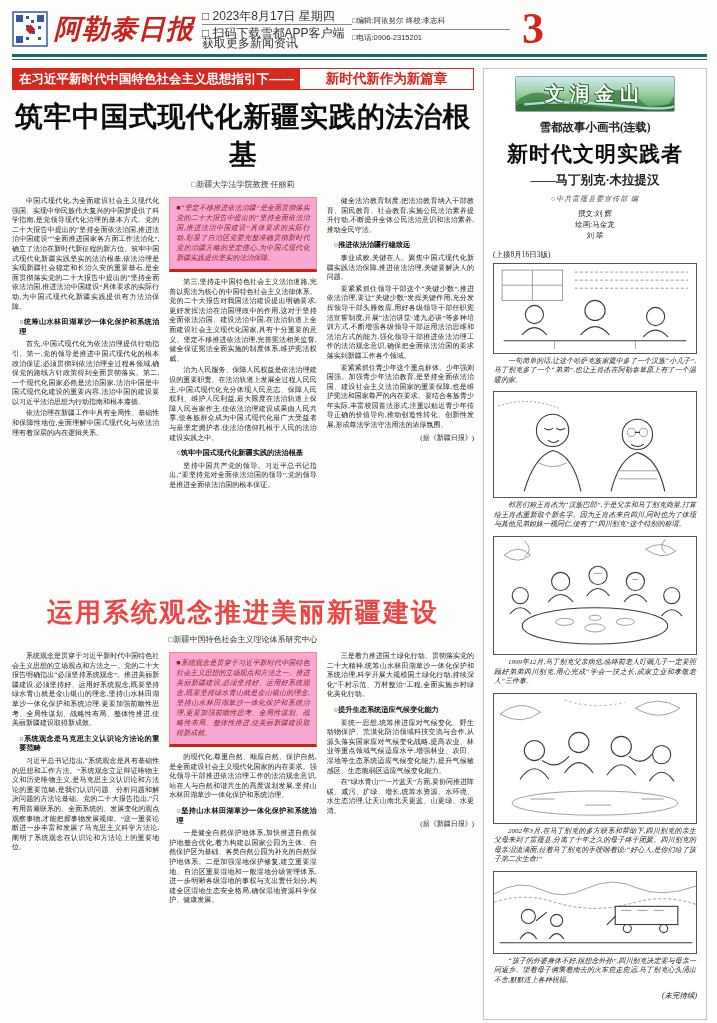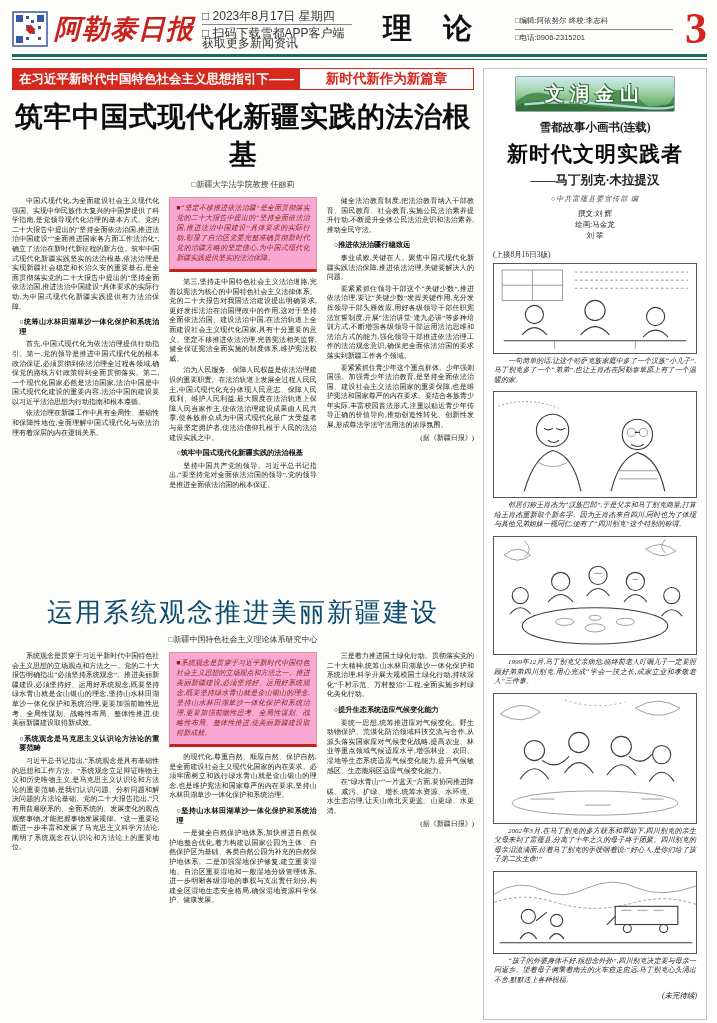--- a/index.html
+++ b/index.html
@@ -33,21 +33,21 @@
   .banner { display:flex; border:1px solid #d5281e; height:22px; margin-bottom:8px;
     font-family:"Liberation Sans","DejaVu Sans",sans-serif; }
   .banner-left { background:#d5281e; color:#fff; font-weight:bold; font-size:12.5px;
     display:flex; align-items:center; padding:0 6px; white-space:nowrap; }
   .banner-right { background:#fff; color:#d5281e; font-weight:bold; font-size:13.5px;
     display:flex; align-items:center; padding:0 8px; flex:1; justify-content:center; white-space:nowrap; }
 
   .h1 { text-align:center; font-family:"Liberation Sans","DejaVu Sans",sans-serif;
     font-weight:900; font-size:28px; letter-spacing:0.5px; color:#0d0d0d; margin:4px 0 5px; }
   .byline { text-align:center; font-size:8px; color:#333; margin-bottom:7px; }
-  .h2 { text-align:center; font-weight:400; font-size:26px; letter-spacing:2px; color:#0c4a6e; margin:10px 0 4px; }
+  .h2 { text-align:center; font-weight:700; font-size:26px; letter-spacing:2px; color:#ef4444; margin:10px 0 4px; }
 
   .cols { display:flex; gap:10px; overflow:hidden; }
   .cols-a1 { height:388px; }
   .cols-a2 { height:394px; }
   .col { flex:1; font-size:7px; line-height:9.6px; text-align:justify; overflow:hidden; }
   .col p.p { text-indent:2em; margin-bottom:2px; }
   .col p.subhead { font-weight:bold; font-size:7.2px; margin:5px 0 4px; padding-left:1em;
     font-family:"Liberation Sans","DejaVu Sans",sans-serif; color:#111; }
   .col p.credit { text-align:right; margin-top:3px; }
   .quote-box { border:1px solid #e0928c; border-bottom:3px solid #c42318; background:#f9a8d4;
@@ -97,21 +97,20 @@
             <rect x="26" y="26" width="3" height="3"></rect>
         </g>
         <rect x="15" y="15" width="7" height="7" fill="#c9211c" transform="rotate(45 18.5 18.5)"></rect>
       </svg>
     </div>
     <div class="masthead">阿勒泰日报</div>
     <div class="hdr-info">
       <div class="row1">□ 2023年8月17日 星期四</div>
       <div>□ 扫码下载雪都APP客户端获取更多新闻资讯</div>
     </div>
-    <div class="section-title">理 论</div>
     <div class="hdr-right">
       <div class="row1">□编辑:阿依努尔 终校:李志科</div>
       <div>□电话:0906-2315201</div>
     </div>
     <div class="page-num">3</div>
   </div>
   <div class="hdr-rule"></div>
 
   <div class="main">
 
@@ -151,21 +150,21 @@
       <div class="h2">运用系统观念推进美丽新疆建设</div>
       <div class="byline">□新疆中国特色社会主义理论体系研究中心</div>
       <div class="cols cols-a2">
           <div class="col">
             <p class="p">系统观念是贯穿于习近平新时代中国特色社会主义思想的立场观点和方法之一。党的二十大报告明确指出“必须坚持系统观念”。推进美丽新疆建设,必须坚持好、运用好系统观念,既要坚持绿水青山就是金山银山的理念,坚持山水林田湖草沙一体化保护和系统治理,更要加强前瞻性思考、全局性谋划、战略性布局、整体性推进,使美丽新疆建设取得新成效。</p>
             <p class="subhead">○系统观念是马克思主义认识论方法论的重要范畴</p>
             <p class="p">习近平总书记指出,“系统观念是具有基础性的思想和工作方法。”系统观念立足辩证唯物主义和历史唯物主义,是马克思主义认识论和方法论的重要范畴,是我们认识问题、分析问题和解决问题的方法论基础。党的二十大报告指出,“只有用普遍联系的、全面系统的、发展变化的观点观察事物,才能把握事物发展规律。”这一重要论断进一步丰富和发展了马克思主义科学方法论,阐明了系统观念在认识论和方法论上的重要地位。</p>
           </div>
           <div class="col">
             <div class="quote-box">■系统观念是贯穿于习近平新时代中国特色社会主义思想的立场观点和方法之一。推进美丽新疆建设,必须坚持好、运用好系统观念,既要坚持绿水青山就是金山银山的理念,坚持山水林田湖草沙一体化保护和系统治理,更要加强前瞻性思考、全局性谋划、战略性布局、整体性推进,使美丽新疆建设取得新成就。</div>
-            <p class="p">的现代化,尊重自然、顺应自然、保护自然,是全面建设社会主义现代化国家的内在要求。必须牢固树立和践行绿水青山就是金山银山的理念,也是维护宪法和国家尊严的内在要求,坚持山水林田湖草沙一体化保护和系统治理。</p>
+            <p class="p">的现代化,尊重自然、顺应自然、保护自然,是全面建设社会主义现代化国家的内在要求。强化领导干部推进依法治理工作的法治观念意识,站在人与自然和谐共生的高度谋划发展,坚持山水林田湖草沙一体化保护和系统治理。</p>
             <p class="subhead">○坚持山水林田湖草沙一体化保护和系统治理</p>
             <p class="p">一是健全自然保护地体系,加快推进自然保护地整合优化,着力构建以国家公园为主体、自然保护区为基础、各类自然公园为补充的自然保护地体系。二是加强湿地保护修复,建立重要湿地、自治区重要湿地和一般湿地分级管理体系,进一步明晰各级湿地的事权与支出责任划分,构建全区湿地生态安全格局,确保湿地资源科学保护、健康发展。</p>
           </div>
           <div class="col">
             <p class="p">三是着力推进国土绿化行动。贯彻落实党的二十大精神,统筹山水林田湖草沙一体化保护和系统治理,科学开展大规模国土绿化行动,持续深化“千村示范、万村整治”工程,全面实施乡村绿化美化行动。</p>
             <p class="subhead">○提升生态系统适应气候变化能力</p>
             <p class="p">要统一思想,统筹推进应对气候变化、野生动物保护、荒漠化防治领域科技交流与合作,从源头落实国家应对气候变化战略,提高农业、林业等重点领域气候适应水平,增强林业、农田、湿地等生态系统适应气候变化能力,提升气候敏感区、生态脆弱区适应气候变化能力。</p>
             <p class="p">在“绿水青山”“一片蓝天”方面,要协同推进降碳、减污、扩绿、增长,统筹水资源、水环境、水生态治理,让天山南北天更蓝、山更绿、水更清。</p>
             <p class="credit">(据《新疆日报》)</p>
           </div>

